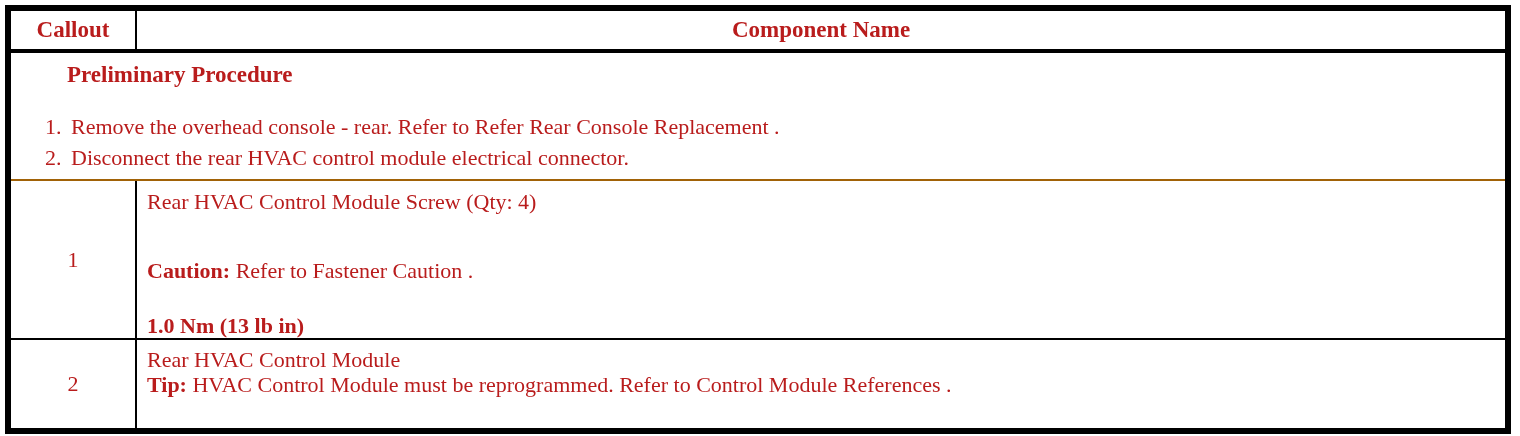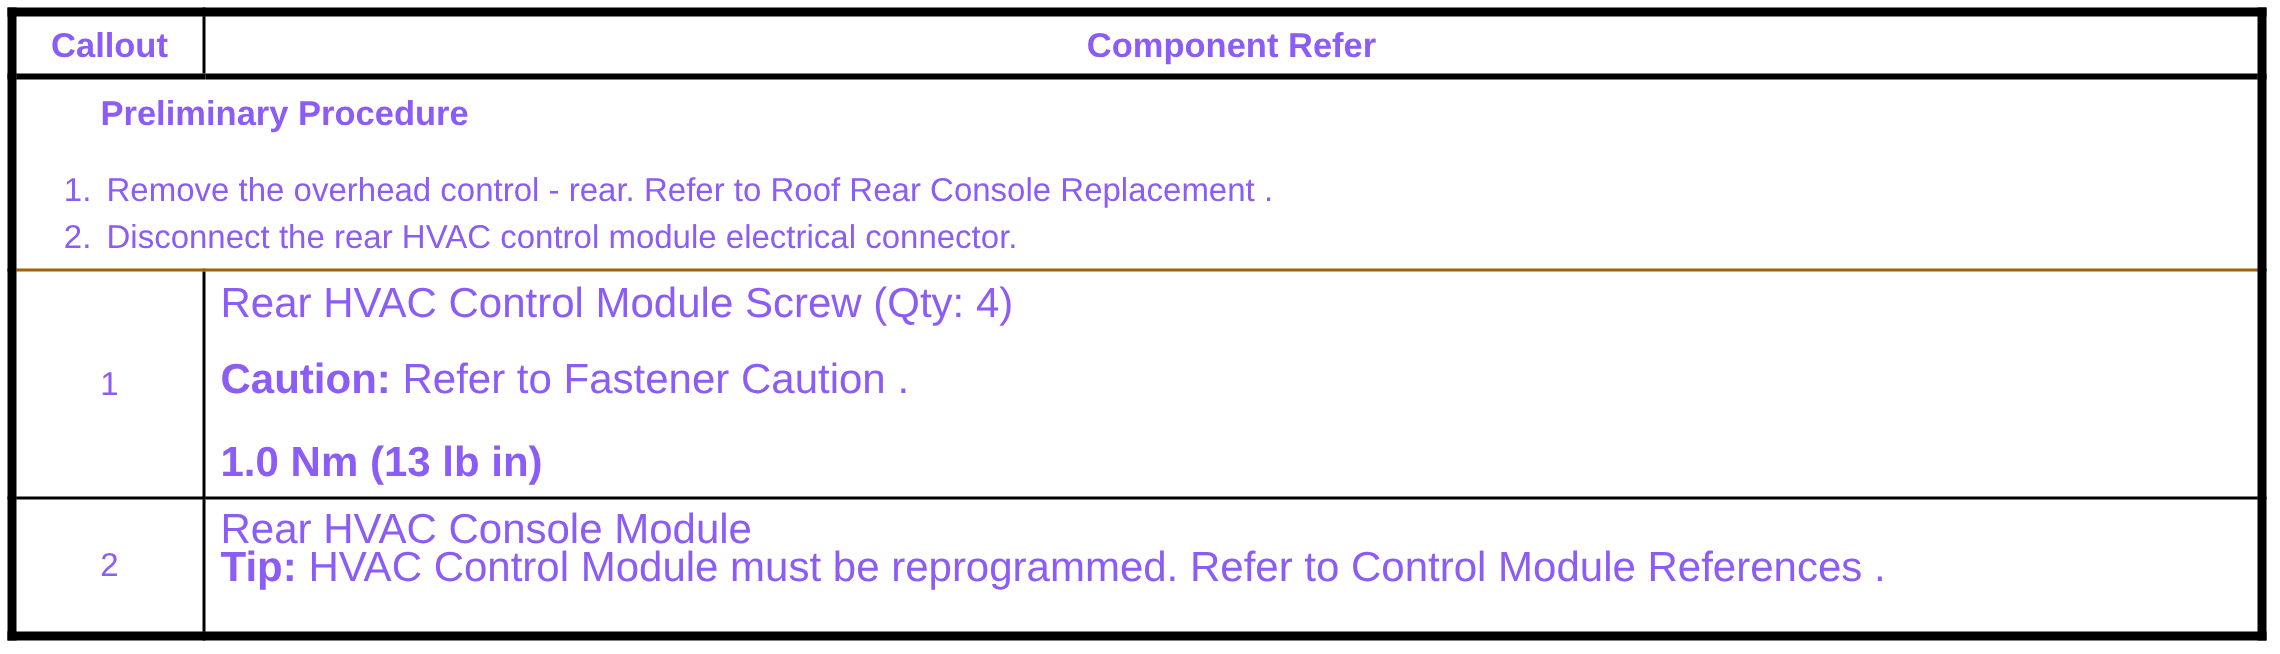--- a/index.html
+++ b/index.html
@@ -1,22 +1,22 @@
 <!DOCTYPE html>
 <html><head>
 <meta charset="utf-8">
 <style>
   html, body { margin: 0; padding: 0; background: #ffffff; }
   .page {
     position: relative;
     width: 1520px;
     height: 436px;
     background: #ffffff;
-    font-family: Liberation Sans, sans-serif;
-    color: #8b5cf6;
+    font-family: Liberation Serif, serif;
+    color: #b91c1c;
     overflow: hidden;
   }
   .doc-table-wrap {
     position: absolute;
     left: 5px;
     top: 5px;
     width: 1506px;
   }
   table.doc {
     border-collapse: collapse;
@@ -59,67 +59,67 @@
   tr.callout-row-1 td { border-bottom: 2px solid #000000; height: 150px; }
   tr.callout-row-2 td { height: 88px; }
   td.callout-cell {
     border-right: 2px solid #000000;
     text-align: center;
     vertical-align: middle;
     font-size: 22px;
   }
   td.comp-cell {
     padding-left: 10px;
-    font-size: 28px;
+    font-size: 22px;
   }
   .cell-line { margin: 0; line-height: 25px; }
   .mt8  { margin-top: 8px; }
-  .mt26 { margin-top: 26px; }
+  .mt26 { margin-top: 44px; }
   .mt30 { margin-top: 30px; }
   .mt7  { margin-top: 7px; }
   .mt29 { }
   .seg-bold { font-weight: bold; }
 </style>
 </head>
 <body>
 
 <div class="page">
   <div class="doc-table-wrap">
     <table class="doc">
       <colgroup>
         <col class="callout-col">
         <col>
       </colgroup>
       <thead>
         <tr>
           <th class="callout-th">Callout</th>
-          <th>Component Refer</th>
+          <th>Component Name</th>
         </tr>
       </thead>
       <tbody>
         <tr>
           <td class="prelim-cell" colspan="2">
             <div class="prelim-title">Preliminary Procedure</div>
             <ol class="steps">
-              <li>Remove the overhead control - rear. Refer to Roof Rear Console Replacement .</li>
+              <li>Remove the overhead console - rear. Refer to Refer Rear Console Replacement .</li>
               <li>Disconnect the rear HVAC control module electrical connector.</li>
             </ol>
           </td>
         </tr>
         <tr class="callout-row-1">
           <td class="callout-cell">1</td>
           <td class="comp-cell">
             <p class="cell-line mt8"><span class="seg-bold"></span><span>Rear HVAC Control Module Screw (Qty: 4)</span></p>
             <p class="cell-line mt26"><span class="seg-bold">Caution:</span><span> Refer to Fastener Caution .</span></p>
             <p class="cell-line mt30"><span class="seg-bold">1.0 Nm (13 lb in)</span><span></span></p>
           </td>
         </tr>
         <tr class="callout-row-2">
           <td class="callout-cell">2</td>
           <td class="comp-cell">
-            <p class="cell-line mt7"><span class="seg-bold"></span><span>Rear HVAC Console Module</span></p>
+            <p class="cell-line mt7"><span class="seg-bold"></span><span>Rear HVAC Control Module</span></p>
             <p class="cell-line mt29"><span class="seg-bold">Tip:</span><span> HVAC Control Module must be reprogrammed. Refer to Control Module References .</span></p>
           </td>
         </tr>
       </tbody>
     </table>
   </div>
 </div>
 
 </body></html>

